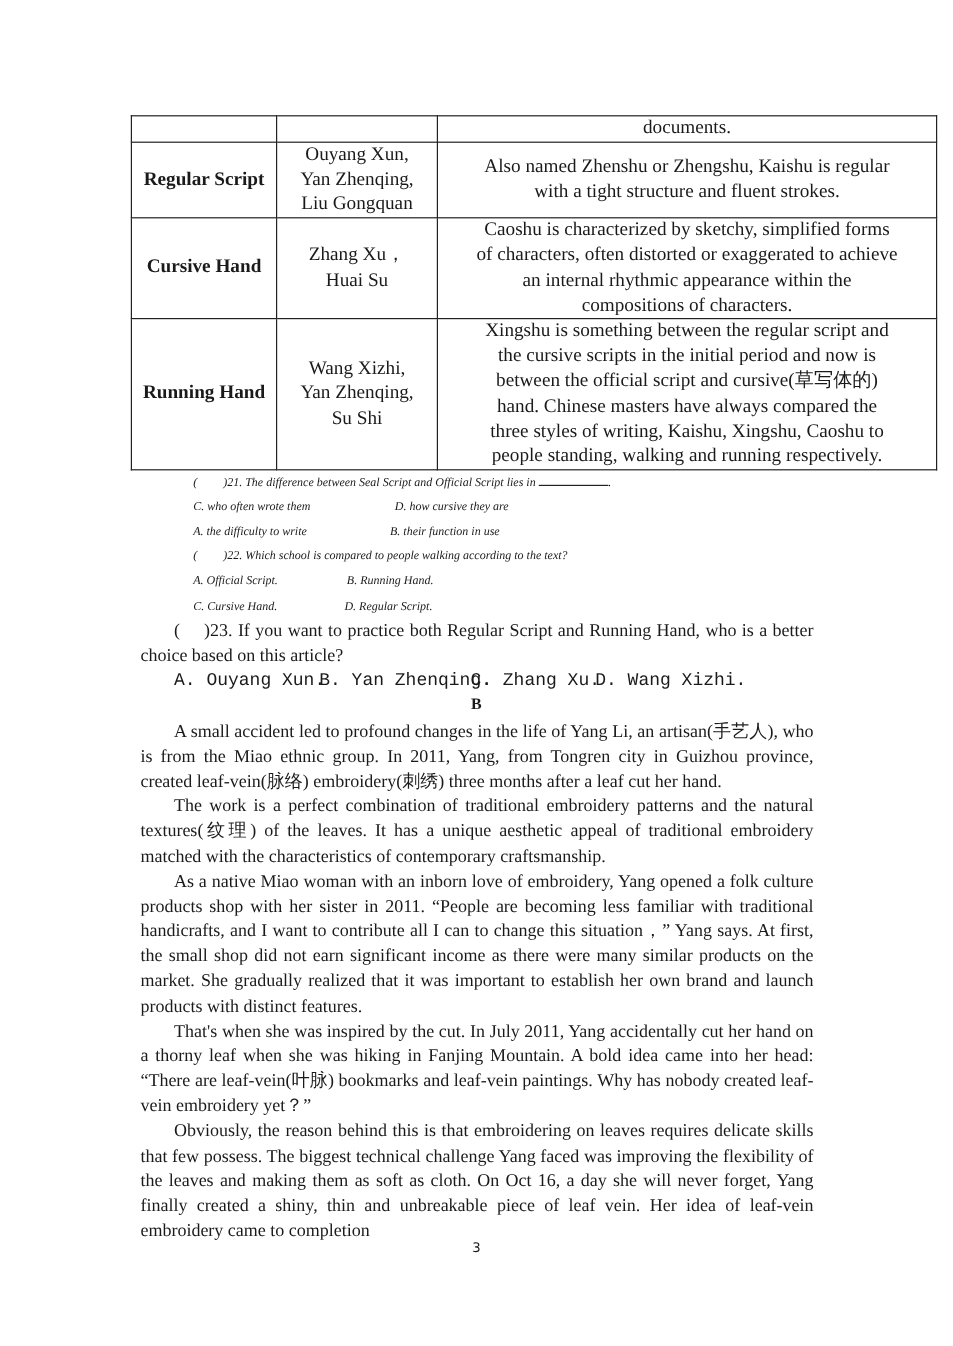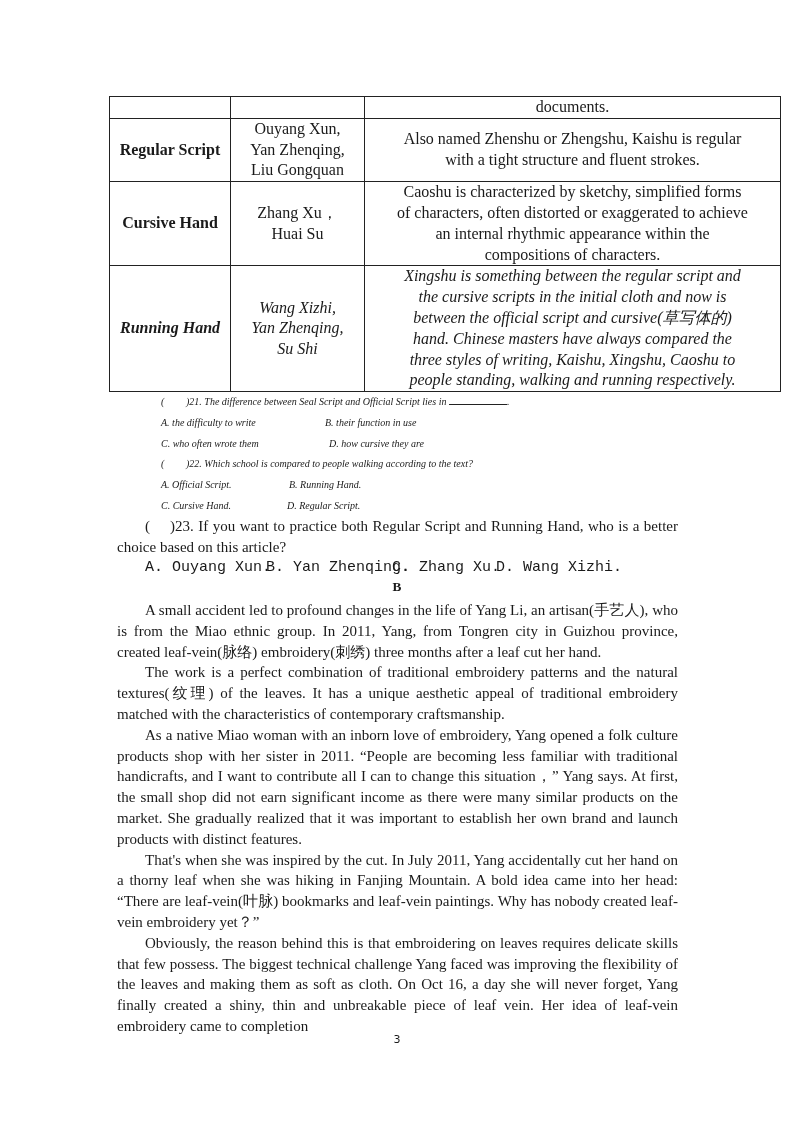--- a/index.html
+++ b/index.html
@@ -8,21 +8,21 @@
   .page { position: absolute; left: 0; top: 0; width: 794px; height: 1122px; }
   table.scripts { position: absolute; left: 109px; top: 96px; width: 672px;
                   border-collapse: collapse; font-size: 16px; line-height: 20.8px; }
   table.scripts td { border: 1px solid #222; text-align: center; vertical-align: middle; padding: 0 4px; }
   td.c1 { width: 112px; font-weight: bold; }
   td.c2 { width: 125px; }
   td.c3 { }
   tr.r0 td { height: 20px; }
   tr.r1 td { height: 62px; }
   tr.r2 td { height: 82px; }
-  tr.r3 td { height: 124px; font-style: italic; }
+  tr.r3 td { height: 124px; }
   .text { position: absolute; left: 161px; width: 533px; font-size: 10px; line-height: 20.8px; font-style: italic; }
   .full { position: absolute; left: 117px; width: 561px; font-size: 15px; line-height: 20.8px; text-align: justify; text-align-last: left; }
   .line { white-space: nowrap; height: 20.8px; }
   .opt { display: inline-block; }
   .blank { display: inline-block; width: 58px; border-bottom: 1px solid #222; height: 12px; vertical-align: baseline; }
   .paren { display: inline-block; width: 25px; }
   .section { position: absolute; left: 0; width: 794px; text-align: center; font-weight: bold; font-size: 13.3px; }
   .para p { margin: 0; text-indent: 28px; text-align: justify; }
   .pagenum { position: absolute; top: 1033px; left: 0; width: 794px; text-align: center;
              font-family: "DejaVu Sans", sans-serif; font-size: 11px; }
@@ -68,40 +68,40 @@
     </tr>
     <tr class="r3">
       <td class="c1">Running Hand</td>
       <td class="c2">
         <div>Wang Xizhi,</div>
         <div>Yan Zhenqing,</div>
         <div>Su Shi</div>
       </td>
       <td class="c3">
         <div>Xingshu is something between the regular script and</div>
-        <div>the cursive scripts in the initial cloth and now is</div>
+        <div>the cursive scripts in the initial period and now is</div>
         <div>between the official script and cursive(草写体的)</div>
         <div>hand. Chinese masters have always compared the</div>
         <div>three styles of writing, Kaishu, Xingshu, Caoshu to</div>
         <div>people standing, walking and running respectively.</div>
       </td>
     </tr>
   </tbody>
     </table>
 
   <div class="text" style="top:392px;">
     <div class="line">
       <span class="paren">(</span><span>)21. The difference between Seal Script and Official Script lies in</span>
       <span class="blank"></span><span>.</span>
     </div>
     <div class="line">
-      <span class="opt" style="width:164px">A. the difficulty to write</span><span class="opt">B. their function in use</span>
+      <span class="opt" style="width:168px">C. who often wrote them</span><span class="opt">D. how cursive they are</span>
     </div>
     <div class="line">
-      <span class="opt" style="width:168px">C. who often wrote them</span><span class="opt">D. how cursive they are</span>
+      <span class="opt" style="width:164px">A. the difficulty to write</span><span class="opt">B. their function in use</span>
     </div>
   </div>
 
   <div class="text" style="top:454px;">
     <div class="line">
       <span class="paren">(</span><span>)22. Which school is compared to people walking according to the text?</span>
     </div>
     <div class="line">
       <span class="opt" style="width:128px">A. Official Script.</span><span class="opt">B. Running Hand.</span>
     </div>

